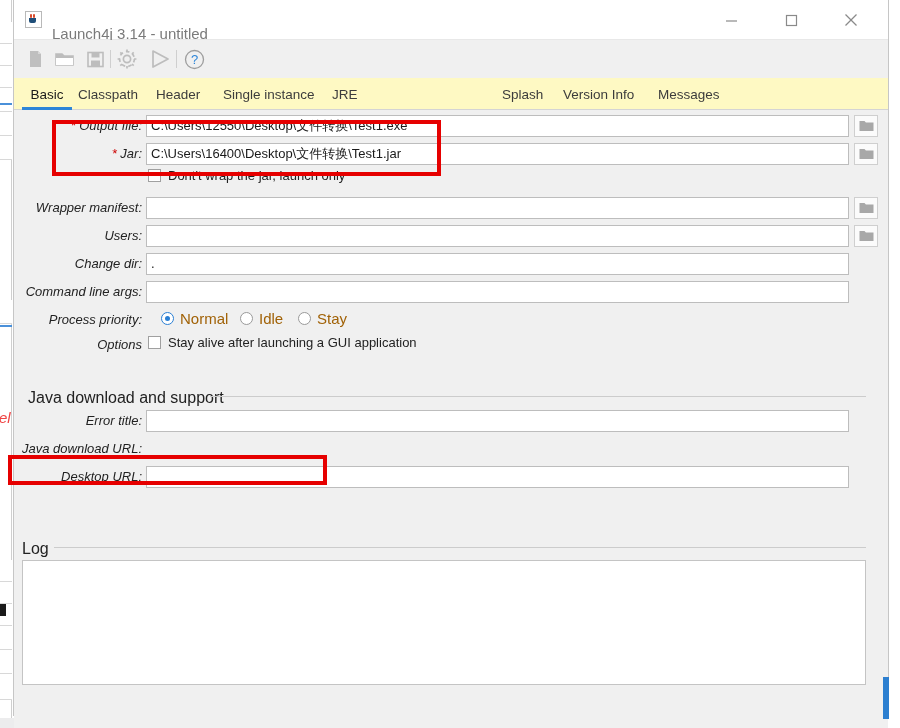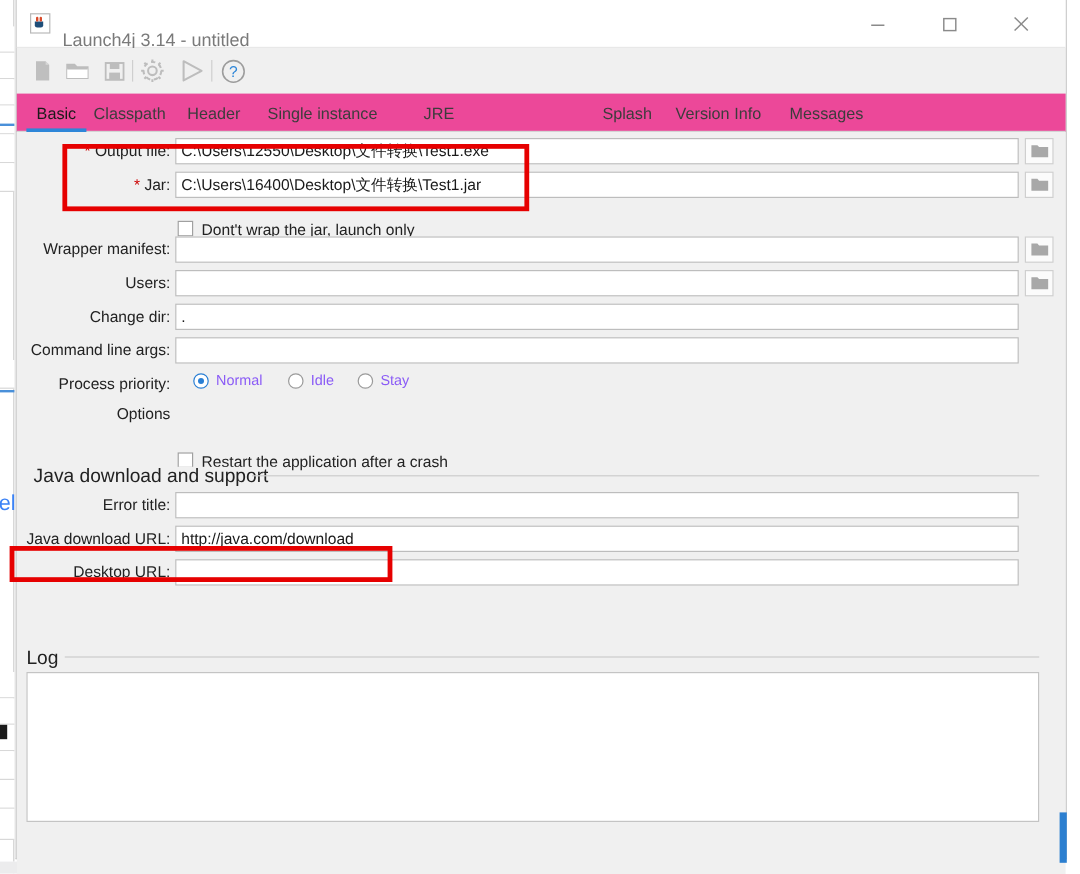--- a/index.html
+++ b/index.html
@@ -22,23 +22,24 @@
     border-bottom: 1px solid #d8d8d8;
   }
   .bg-left-panel {
     position: absolute;
     left: 0; top: 0; width: 12px; height: 728px;
     background: #ffffff;
     border-right: 1px solid #cfcfcf;
   }
   .bg-text {
     position: absolute;
-    font-size: 18px;
-    color: #3b82f6;
+    font-size: 15px;
+    color: #ef4444;
     letter-spacing: 0px;
+    font-style: italic;
   }
   .bg-blueline {
     position: absolute;
     background: #4a90d9;
     height: 2px;
   }
   .bg-blackmark {
     position: absolute;
     background: #1a1a1a;
   }
@@ -131,21 +132,21 @@
   .tool-sep {
     position: absolute;
     top: 10px; width: 1px; height: 18px;
     background: #cfcfcf;
   }
 
   
   #tabbar {
     position: relative;
     height: 32px;
-    background: #ec4899;
+    background: #fef9c3;
     border-bottom: 1px solid #d4d4d4;
   }
   .tab {
     position: absolute;
     top: 0; height: 32px;
     font-size: 13.5px;
     color: #3c3c3c;
     display: flex; align-items: center;
     white-space: nowrap;
     padding: 0 2px;
@@ -166,20 +167,21 @@
     background: #f0f0f0;
   }
   .lbl {
     position: absolute;
     right: 0;
     font-size: 13px;
     color: #222;
     line-height: 22px;
     white-space: nowrap;
     text-align: right;
+    font-style: italic;
   }
   .lbl .req { color: #cc0000; }
 
   .field {
     position: absolute;
     height: 22px;
     background: #ffffff;
     border: 1px solid #bdbdbd;
     font-size: 13px;
     color: #1a1a1a;
@@ -192,37 +194,36 @@
   .browse {
     position: absolute;
     width: 24px; height: 22px;
     background: #fbfbfb;
     border: 1px solid #cfcfcf;
     display: flex; align-items: center; justify-content: center;
   }
 
   .cb-wrap {
     position: absolute;
-    display: flex; 
+    display: flex; align-items: center;
     font-size: 13px; color: #222;
     white-space: nowrap;
-    margin-top: 16px;
   }
   .cbox {
     width: 13px; height: 13px;
     border: 1px solid #a0a0a0;
     background: #fff;
     margin-right: 7px;
     flex: 0 0 auto;
   }
 
   .rb-wrap {
     position: absolute;
     display: flex; align-items: center;
-    font-size: 12px; color: #8b5cf6;
+    font-size: 15px; color: #a16207;
     white-space: nowrap;
   }
   .rbox {
     width: 13px; height: 13px;
     border: 1px solid #9a9a9a;
     background: #fff;
     border-radius: 50%;
     margin-right: 6px;
     flex: 0 0 auto;
     position: relative;
@@ -384,21 +385,21 @@
       </div>
     <div class="tab" style="left:62px;">
         <span>Classpath</span>
       </div>
     <div class="tab" style="left:140px;">
         <span>Header</span>
       </div>
     <div class="tab" style="left:207px;">
         <span>Single instance</span>
       </div>
-    <div class="tab" style="left:316px;margin-left:21px;">
+    <div class="tab" style="left:316px;">
         <span>JRE</span>
       </div>
     <div class="tab" style="left:486px;">
         <span>Splash</span>
       </div>
     <div class="tab" style="left:547px;">
         <span>Version Info</span>
       </div>
     <div class="tab" style="left:642px;">
         <span>Messages</span>
@@ -464,33 +465,32 @@
     <div class="rb-wrap" style="left:226px;top:200px;">
       <span class="rbox"></span>
       <span>Idle</span>
     </div>
     <div class="rb-wrap" style="left:284px;top:200px;">
       <span class="rbox"></span>
       <span>Stay</span>
     </div>
 
     <div class="lbl" style="left:16px;width:112px;top:224px;">Options</div>
-    <div class="cb-wrap" style="left:134px;top:251px;">
+    <div class="cb-wrap" style="left:134px;top:225px;">
       <span class="cbox"></span>
-      <span>Restart the application after a crash</span>
+      <span>Stay alive after launching a GUI application</span>
     </div>
 
     <div class="grp-title" style="left:14px;top:279px;">Java download and support</div>
     <div class="grp-line" style="left:196px;top:286px;width:656px;"></div>
 
     <div class="lbl" style="left:16px;width:112px;top:300px;">Error title:</div>
     <div class="field" style="left:132px;top:300px;width:703px;"></div>
 
     <div class="lbl" style="left:0px;width:128px;top:328px;">Java download URL:</div>
-    <div class="field" style="left:132px;top:328px;width:703px;">http://java.com/download</div>
 
     <div class="lbl" style="left:16px;width:112px;top:356px;">Desktop URL:</div>
     <div class="field" style="left:132px;top:356px;width:703px;"></div>
 
     <div class="grp-title" style="left:8px;top:430px;">Log</div>
     <div class="grp-line" style="left:40px;top:437px;width:812px;"></div>
     <div id="log-box" style="left:8px;top:450px;width:844px;height:125px;"></div>
 
   </div>
 

